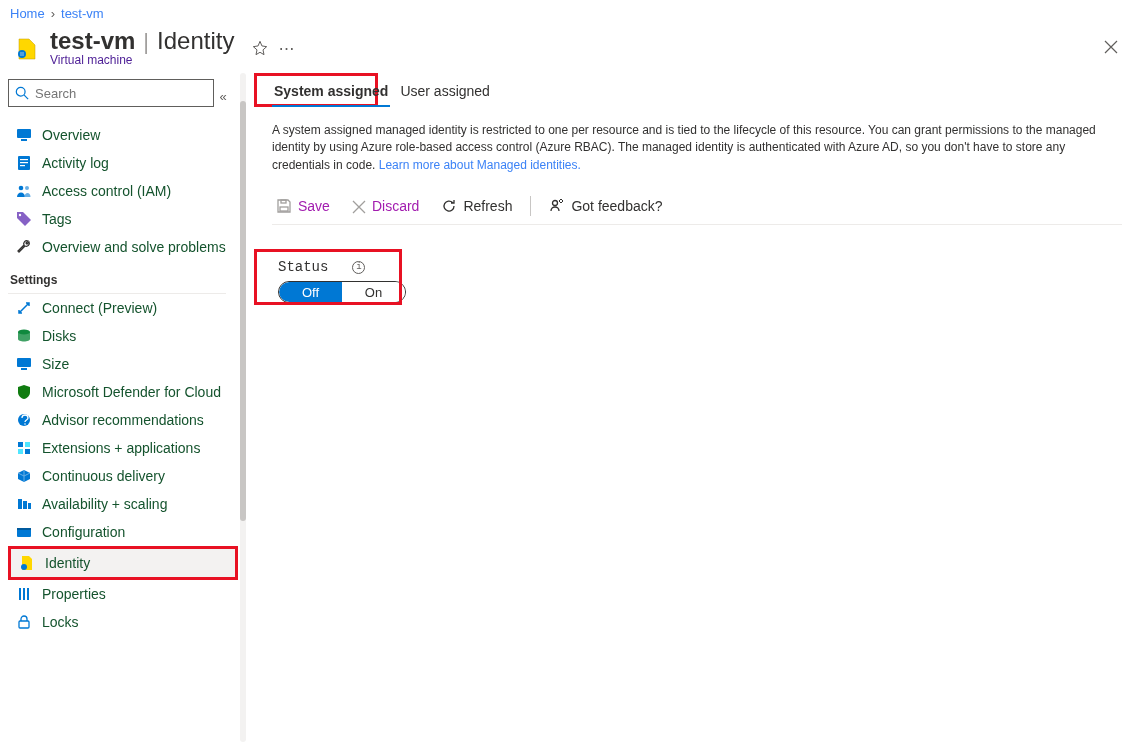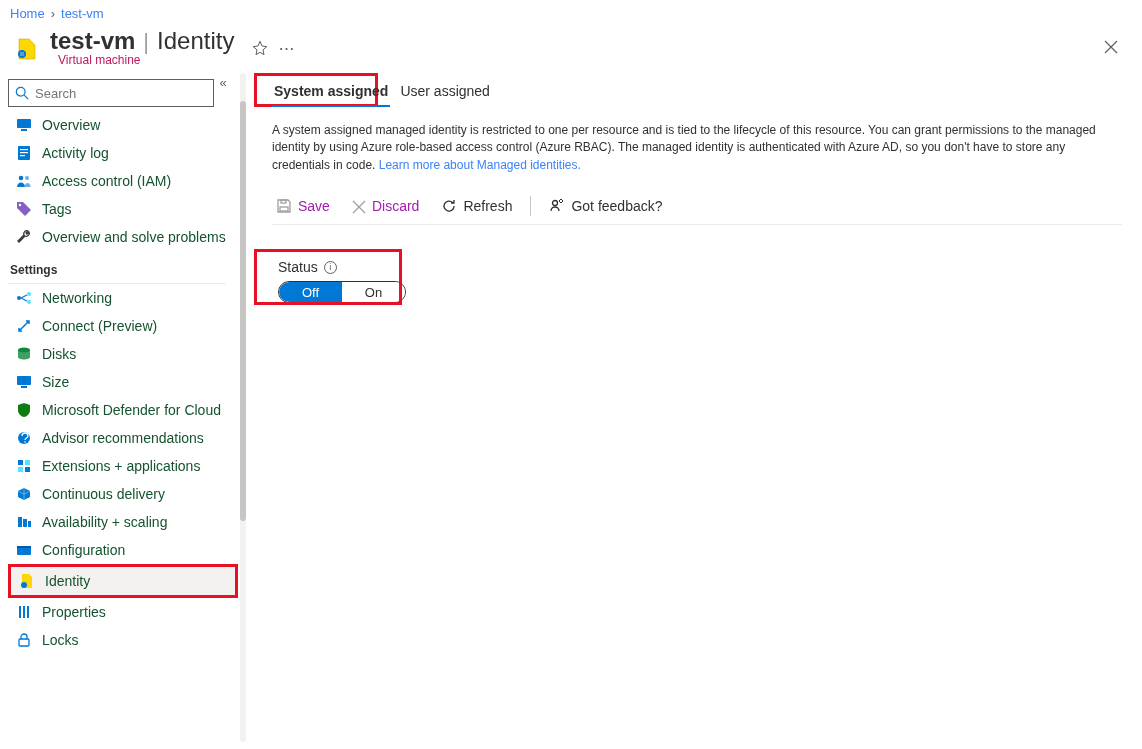--- a/index.html
+++ b/index.html
@@ -34,21 +34,21 @@
   .header-icon {
     width: 26px; height: 26px;
     display:flex; align-items:center; justify-content:center;
     margin-top:4px;
   }
   .title-block { flex: 0 0 auto; }
   .title-line { display:flex; align-items:baseline; gap:8px; }
   .title-main { font-size: 24px; font-weight: 600; }
   .title-sub  { font-size: 24px; font-weight: 400; color:#323130; }
   .title-sep  { font-size: 22px; color:#a19f9d; font-weight:300; }
-  .subtitle { font-size: 12px; color:#be185d; margin-top:-2px;margin-left:8px; }
+  .subtitle { font-size: 12px; color:#4c1d95; margin-top:-2px; }
   .hdr-actions { display:flex; align-items:center; gap:10px; margin-left:8px; margin-top:2px; color:#605e5c; }
   .hdr-spacer { flex:1; }
   .close-x { font-size:16px; color:#605e5c; cursor:pointer; padding:6px 10px; }
 
   
   .columns {
     display:flex;
     height: calc(749px - 80px);
     margin-top: 6px;
   }
@@ -57,21 +57,21 @@
   .sidebar {
     width: 238px;
     padding: 6px 0 0 8px;
     flex-shrink:0;
   }
   .search-wrap {
     display:flex; align-items:center;
     border:1px solid #605e5c;
     height:28px;
     padding:0 6px;
-    margin: 0 24px 0 0;
+    margin: 0 24px 14px 0;
   }
   .search-wrap input {
     border:none; outline:none; flex:1; font-size:13px;
     color:#323130;
   }
   .collapse-btn {
     width:18px; text-align:center; color:#605e5c;
     font-size:13px;
     margin: -32px 6px 0 0;
     float:right;
@@ -164,22 +164,23 @@
   .tbtn.disabled { color:#a21caf; cursor:default;align-items:flex-end; }
   .tdiv { width:1px; height:20px; background:#c8c6c4; }
 
   .status-block {
     margin-top:28px;
     padding:6px 8px 10px 6px;
     display:inline-block;
   }
   .status-label {
     font-size:14px;
-    display:flex; align-items:center; gap:6px;
+    display:flex; align-items:center; gap:24px;
     margin-bottom:6px;
+    font-family:Liberation Mono, monospace;
   }
   .info-dot {
     width:13px;height:13px;border:1px solid #605e5c;border-radius:50%;
     display:inline-flex;align-items:center;justify-content:center;
     font-size:9px;color:#605e5c;
   }
   .toggle {
     display:flex;
     width:128px; height:22px;
     border:1px solid #323130;
@@ -308,31 +309,20 @@
             </svg>
           </span>
         <span>Overview and solve problems</span>
       </div>
 
       <div class="nav-section">Settings</div>
 
       <div class="nav-item">
         <span class="ico">
             <svg width="16" height="16" viewBox="0 0 16 16">
-              <circle cx="3" cy="8" r="2" fill="#0078d4"></circle>
-              <circle cx="13" cy="4" r="2" fill="#50e6ff"></circle>
-              <circle cx="13" cy="12" r="2" fill="#50e6ff"></circle>
-              <path d="M5 8l6-3M5 8l6 3" stroke="#0078d4" stroke-width="1.2"></path>
-            </svg>
-          </span>
-        <span>Networking</span>
-      </div>
-      <div class="nav-item">
-        <span class="ico">
-            <svg width="16" height="16" viewBox="0 0 16 16">
               <path d="M3 13L13 3M10 3h3v3M6 13H3v-3" fill="none" stroke="#0078d4" stroke-width="1.5"></path>
             </svg>
           </span>
         <span>Connect (Preview)</span>
       </div>
       <div class="nav-item">
         <span class="ico">
             <svg width="16" height="16" viewBox="0 0 16 16">
               <ellipse cx="8" cy="4" rx="6" ry="2.5" fill="#10893e"></ellipse>
               <path d="M2 4v7c0 1.4 2.7 2.5 6 2.5s6-1.1 6-2.5V4" fill="#10893e" opacity="0.8"></path>

